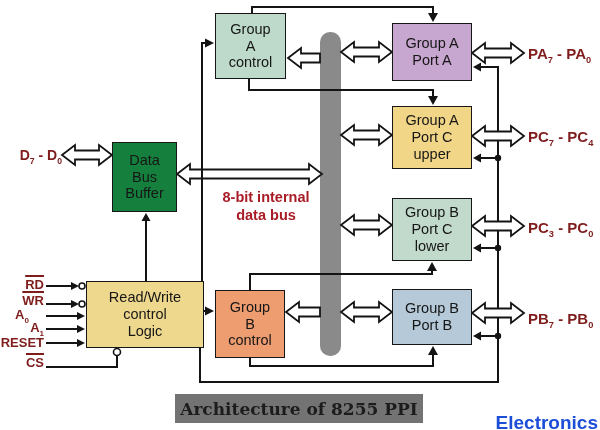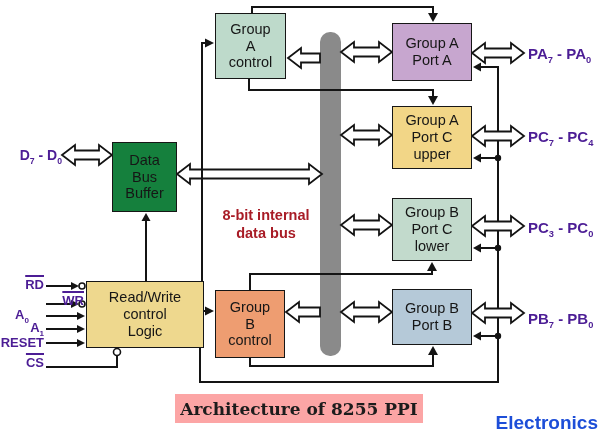--- a/index.html
+++ b/index.html
@@ -2,30 +2,30 @@
 <html><head>
 <meta charset="utf-8">
 <style>
   html,body{margin:0;padding:0;background:#fff;}
   #canvas{position:relative;width:600px;height:430px;background:#ffffff;overflow:hidden;
           font-family:"Liberation Sans","DejaVu Sans",sans-serif;}
   #wires{position:absolute;left:0;top:0;z-index:1;}
   .block{position:absolute;z-index:2;border:1.6px solid #161616;box-sizing:border-box;
          display:flex;align-items:center;justify-content:center;text-align:center;
          font-size:14.5px;line-height:1.16;color:#161616;white-space:pre-line;}
-  .pin{position:absolute;z-index:3;color:#4c1d95;font-weight:600;}
+  .pin{position:absolute;z-index:3;color:#7f1d1d;font-weight:600;}
   .pin sub{font-size:0.62em;}
   .ovl{text-decoration:overline;text-decoration-thickness:1.5px;}
   .leftpin{left:0;width:44px;text-align:right;font-size:13px;}
   .rightpin{left:528px;font-size:15px;}
   #dpins{font-size:14px;}
-  #buslabel{position:absolute;z-index:3;left:203px;top:206px;width:126px;text-align:center;
+  #buslabel{position:absolute;z-index:3;left:203px;top:188px;width:126px;text-align:center;
             color:#a81c26;font-weight:600;font-size:14.5px;line-height:1.25;white-space:pre-line;}
   #caption{position:absolute;z-index:3;left:175px;top:394px;width:248px;height:29px;
-           background:#fca5a5;display:flex;align-items:center;justify-content:center;
+           background:#737373;display:flex;align-items:center;justify-content:center;
            font-family:"DejaVu Serif","Liberation Serif",serif;font-size:17px;font-weight:600;color:#1c1c1c;}
   #watermark{position:absolute;z-index:3;left:480px;top:412px;width:118px;text-align:right;
              color:#1d4ed8;font-size:19px;font-weight:700;}
 </style>
 </head>
 <body>
 
 <div id="canvas">
 
   <svg id="wires" width="600" height="430" viewBox="0 0 600 430">
@@ -146,21 +146,21 @@
 Port C
 lower</div>
 
   <div class="block" style="left:392px;top:289px;width:80px;height:56px;background:#b5c9d8;">Group B
 Port B</div>
 
   <div class="pin" id="dpins" style="left:6px;top:147px;width:56px;text-align:right;">
     <span>D</span><sub>7</sub><span> - </span><span>D</span><sub>0</sub>
   </div>
   <div class="pin leftpin" style="top:277px;"><span class="ovl">RD</span></div>
-  <div class="pin leftpin" style="top:293px;padding-left:40px;"><span class="ovl">WR</span></div>
+  <div class="pin leftpin" style="top:293px;"><span class="ovl">WR</span></div>
   <div class="pin leftpin" style="top:307px;text-align:center;"><span>A</span><sub>0</sub></div>
   <div class="pin leftpin" style="top:320px;"><span>A</span><sub>1</sub></div>
   <div class="pin leftpin" style="top:335px;"><span>RESET</span></div>
   <div class="pin leftpin" style="top:355px;"><span class="ovl">CS</span></div>
 
   <div class="pin rightpin" style="top:45px;">
     <span>PA</span><sub>7</sub><span> - </span><span>PA</span><sub>0</sub>
   </div>
   <div class="pin rightpin" style="top:128px;">
     <span>PC</span><sub>7</sub><span> - </span><span>PC</span><sub>4</sub>

